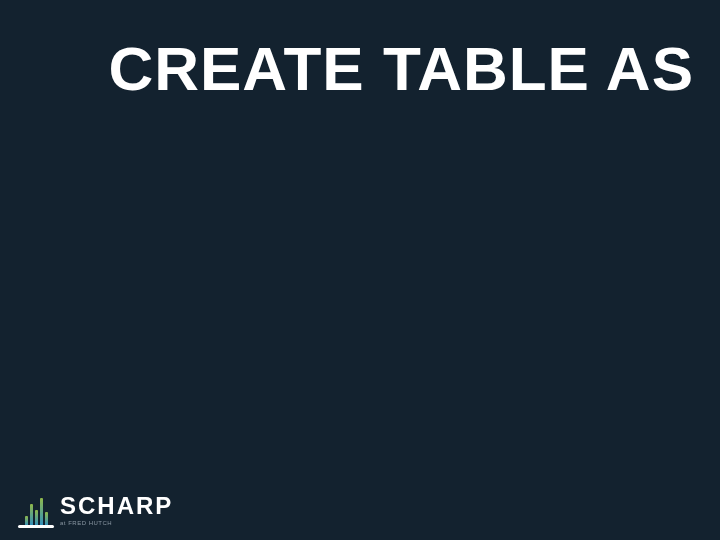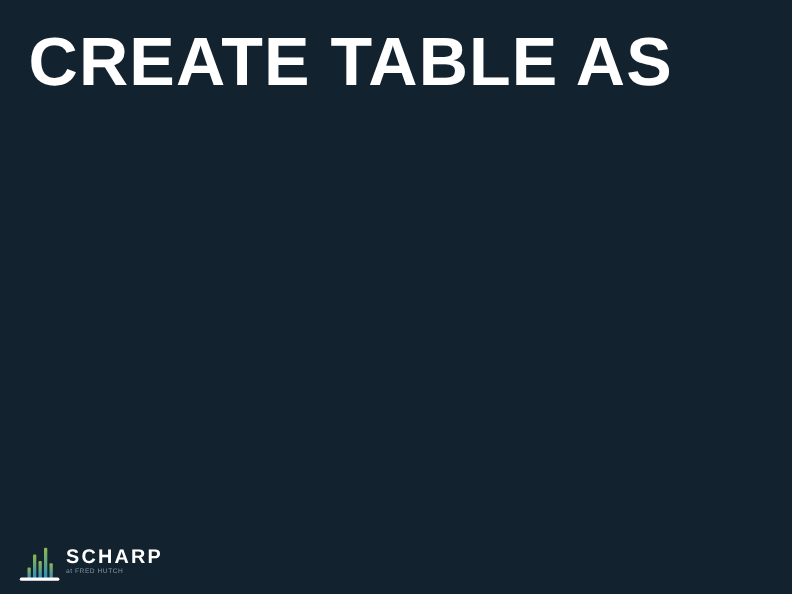--- a/index.html
+++ b/index.html
@@ -4,23 +4,24 @@
   <style>
     * { margin: 0; padding: 0; box-sizing: border-box; }
     html, body { width: 720px; height: 540px; overflow: hidden; }
     body {
       background: #13222f;
       font-family: Arial, Helvetica, sans-serif;
       position: relative;
     }
     .content {
       position: absolute;
-      top: 24px;
+      top: 36px;
       left: 26px;
       right: 26px;
+      text-align: right;
     }
     .title {
       color: #ffffff;
       font-size: 62px;
       font-weight: 700;
       letter-spacing: 1px;
       line-height: 1.05;
     }
     .subtitle {
       color: #ffffff;
@@ -67,21 +68,21 @@
       background: #ffffff;
       border-radius: 2px;
     }
     .logo-text {
       display: flex;
       flex-direction: column;
       line-height: 1;
     }
     .logo-name {
       color: #ffffff;
-      font-size: 18px;
+      font-size: 24px;
       font-weight: 700;
       letter-spacing: 2px;
     }
     .logo-sub {
       color: #8a97a3;
       font-size: 6px;
       letter-spacing: 0.5px;
       margin-top: 2px;
     }
   </style>

